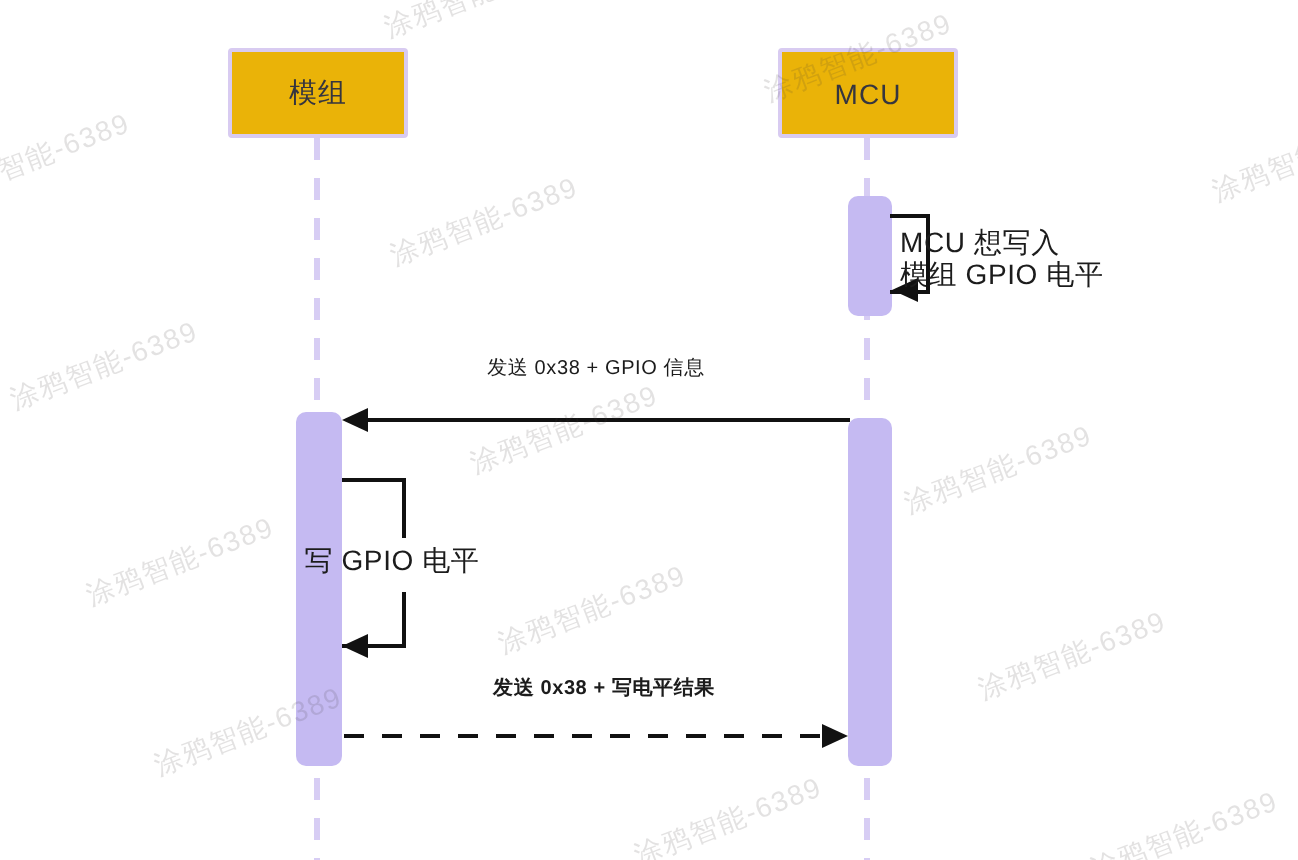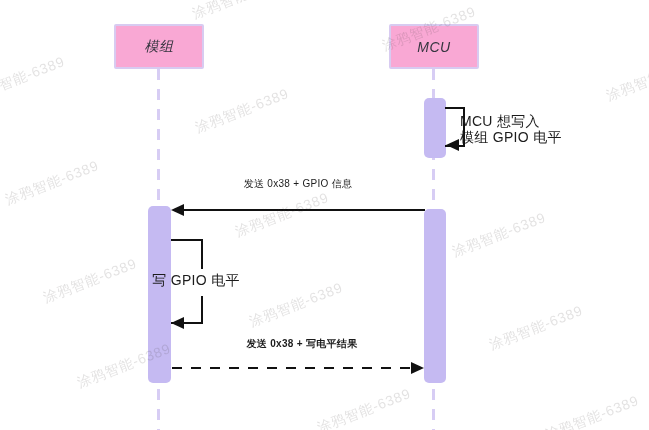--- a/index.html
+++ b/index.html
@@ -3,23 +3,23 @@
 <meta charset="utf-8">
 <style>
   html,body { margin:0; padding:0; background:#fff; }
   #canvas {
     position:relative; width:649px; height:430px; background:#ffffff;
     overflow:hidden; font-family:"Liberation Sans","DejaVu Sans",sans-serif;
   }
   
   .actor-box {
     position:absolute; width:90px; height:45px; box-sizing:border-box;
-    background:#f9a8d4; border:2px solid #d8cbf1; border-radius:2px;
+    background:#eab308; border:2px solid #d8cbf1; border-radius:2px;
     display:flex; align-items:center; justify-content:center;
-    font-size:14px; font-weight:500; color:#35353f; letter-spacing:0.5px;font-style:italic;
+    font-size:14px; font-weight:500; color:#35353f; letter-spacing:0.5px;
   }
   
   .lifeline {
     position:absolute; width:3px; top:69px; height:361px;
     background:repeating-linear-gradient(180deg,#d7cdf4 0 11px,transparent 11px 20px);
   }
   
   .activation {
     position:absolute; width:22px; background:#c5baf2; border-radius:5px;
   }
@@ -72,21 +72,21 @@
   <div class="actor-box" style="left:389px; top:24px;">
     <span>MCU</span>
   </div>
 
   <div class="activation" style="left:424px; top:98px; height:60px;"></div>
   <div class="activation" style="left:424px; top:209px; height:174px;"></div>
   <div class="activation" style="left:148px; top:206px; height:177px; width:23px;"></div>
 
   <div class="loop-box" style="left:445px; top:107px; width:20px; height:40px;"></div>
   <div class="arr-l" style="left:446px; top:139px;"></div>
-  <div class="self-label" style="left:460px; top:113px;">
+  <div class="self-label" style="left:450px; top:113px;">
     <div>MCU 想写入</div>
     <div>模组 GPIO 电平</div>
   </div>
 
   <div class="msg-label" style="left:298px; top:177px;">发送 0x38 + GPIO 信息</div>
   <div class="line-h" style="left:183px; top:209px; width:242px;"></div>
   <div class="arr-l" style="left:171px; top:204px;"></div>
 
   <div class="line-h" style="left:171px; top:239px; width:32px;"></div>
   <div class="line-v" style="left:201px; top:239px; height:30px;"></div>

